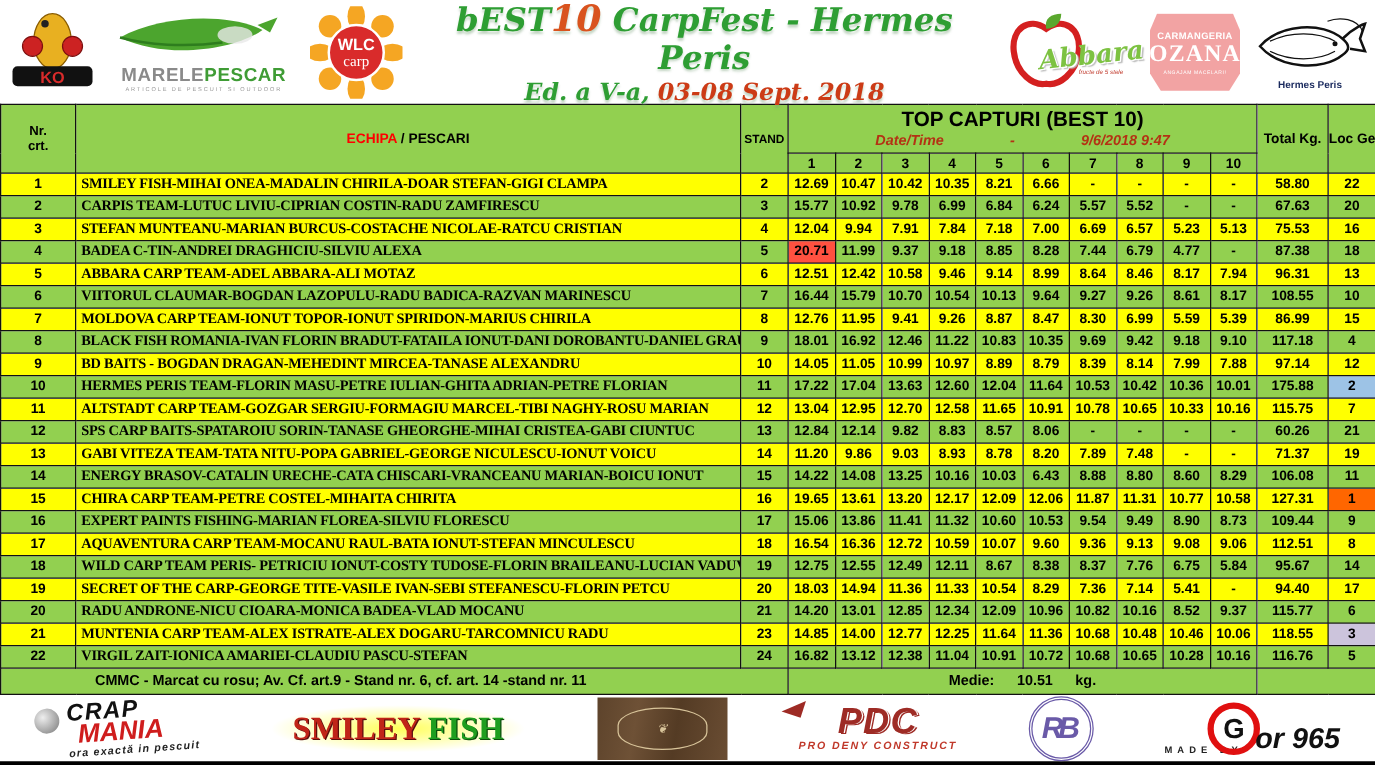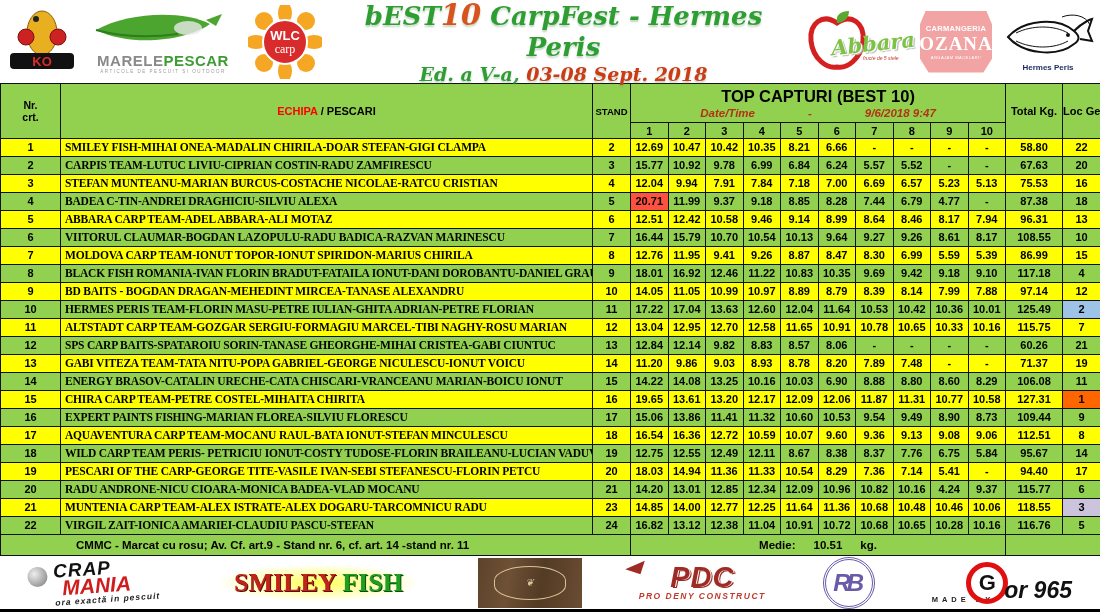--- a/index.html
+++ b/index.html
@@ -388,21 +388,21 @@
           <td>17.22</td>
           <td>17.04</td>
           <td>13.63</td>
           <td>12.60</td>
           <td>12.04</td>
           <td>11.64</td>
           <td>10.53</td>
           <td>10.42</td>
           <td>10.36</td>
           <td>10.01</td>
-          <td class="total-cell">125.49</td>
+          <td class="total-cell">175.88</td>
           <td style="background: rgb(157, 195, 230);">2</td>
         </tr>
         <tr class="row-yellow">
           <td>11</td>
           <td class="team-cell">ALTSTADT CARP TEAM-GOZGAR SERGIU-FORMAGIU MARCEL-TIBI NAGHY-ROSU MARIAN</td>
           <td>12</td>
           <td>13.04</td>
           <td>12.95</td>
           <td>12.70</td>
           <td>12.58</td>
@@ -451,21 +451,21 @@
         </tr>
         <tr class="row-green">
           <td>14</td>
           <td class="team-cell">ENERGY BRASOV-CATALIN URECHE-CATA CHISCARI-VRANCEANU MARIAN-BOICU IONUT</td>
           <td>15</td>
           <td>14.22</td>
           <td>14.08</td>
           <td>13.25</td>
           <td>10.16</td>
           <td>10.03</td>
-          <td>6.90</td>
+          <td>6.43</td>
           <td>8.88</td>
           <td>8.80</td>
           <td>8.60</td>
           <td>8.29</td>
           <td class="total-cell">106.08</td>
           <td>11</td>
         </tr>
         <tr class="row-yellow">
           <td>15</td>
           <td class="team-cell">CHIRA CARP TEAM-PETRE COSTEL-MIHAITA CHIRITA</td>
@@ -529,21 +529,21 @@
           <td>8.38</td>
           <td>8.37</td>
           <td>7.76</td>
           <td>6.75</td>
           <td>5.84</td>
           <td class="total-cell">95.67</td>
           <td>14</td>
         </tr>
         <tr class="row-yellow">
           <td>19</td>
-          <td class="team-cell">PESCARI OF THE CARP-GEORGE TITE-VASILE IVAN-SEBI STEFANESCU-FLORIN PETCU</td>
+          <td class="team-cell">SECRET OF THE CARP-GEORGE TITE-VASILE IVAN-SEBI STEFANESCU-FLORIN PETCU</td>
           <td>20</td>
           <td>18.03</td>
           <td>14.94</td>
           <td>11.36</td>
           <td>11.33</td>
           <td>10.54</td>
           <td>8.29</td>
           <td>7.36</td>
           <td>7.14</td>
           <td>5.41</td>
@@ -556,21 +556,21 @@
           <td class="team-cell">RADU ANDRONE-NICU CIOARA-MONICA BADEA-VLAD MOCANU</td>
           <td>21</td>
           <td>14.20</td>
           <td>13.01</td>
           <td>12.85</td>
           <td>12.34</td>
           <td>12.09</td>
           <td>10.96</td>
           <td>10.82</td>
           <td>10.16</td>
-          <td>4.24</td>
+          <td>8.52</td>
           <td>9.37</td>
           <td class="total-cell">115.77</td>
           <td>6</td>
         </tr>
         <tr class="row-yellow">
           <td>21</td>
           <td class="team-cell">MUNTENIA CARP TEAM-ALEX ISTRATE-ALEX DOGARU-TARCOMNICU RADU</td>
           <td>23</td>
           <td>14.85</td>
           <td>14.00</td>

